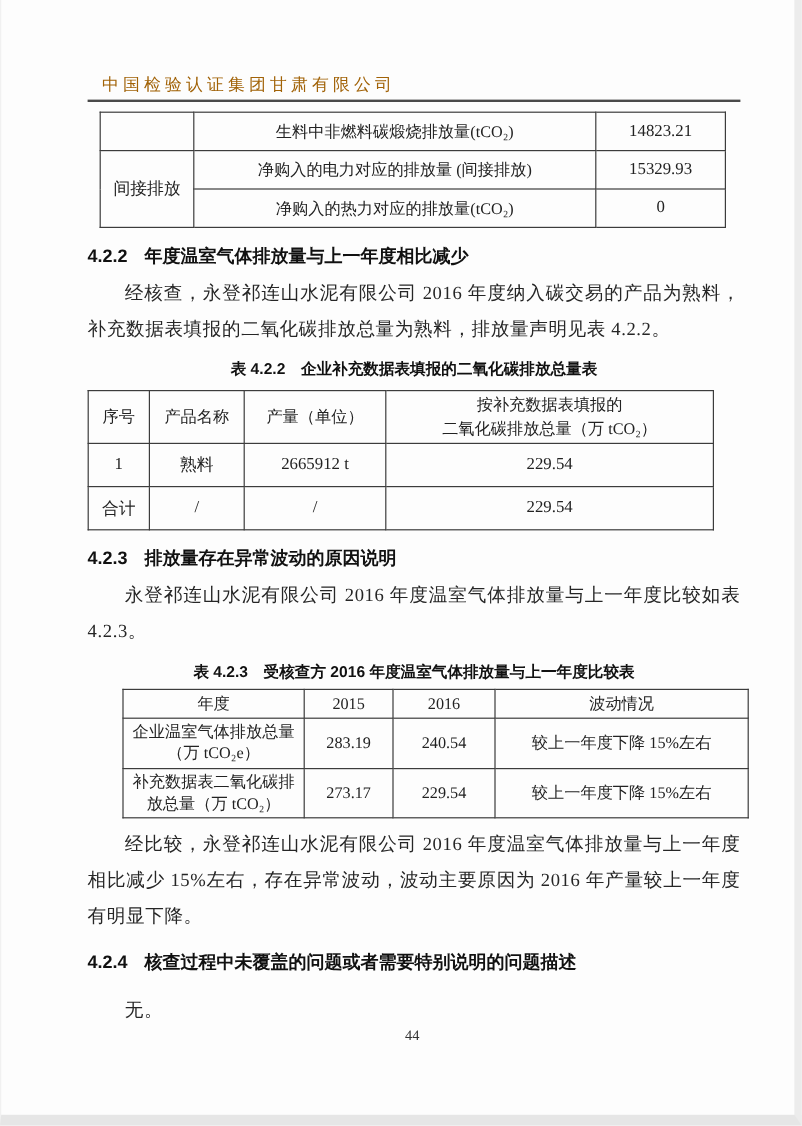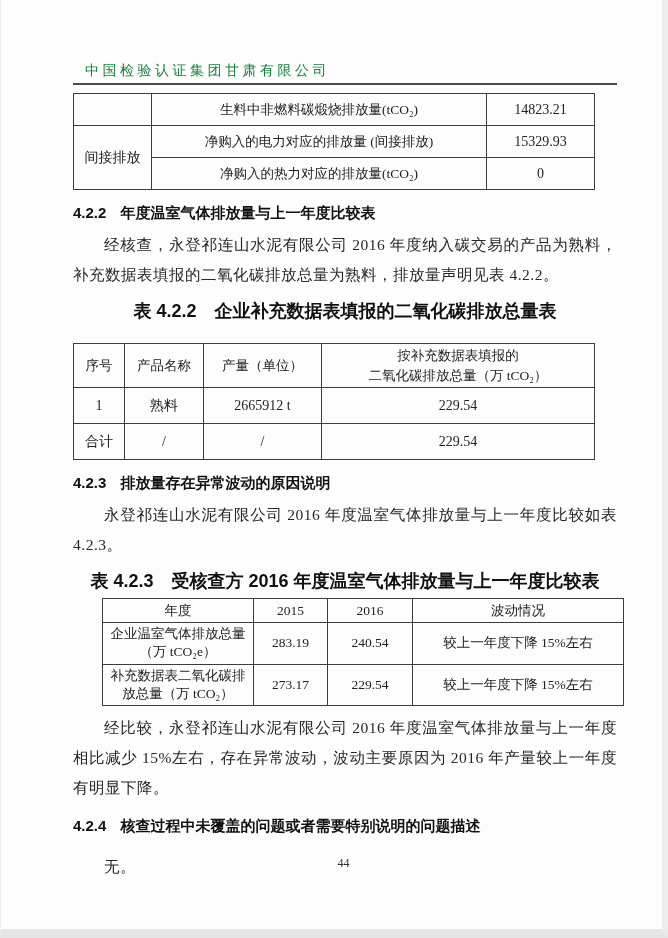--- a/index.html
+++ b/index.html
@@ -11,55 +11,55 @@
     border-right:6px solid #ececec;
     border-bottom:9px solid #e6e6e6;
     border-left:1px solid #f1f1f1;
     padding:53px 45px 0 72px;
     font-family:"Liberation Serif","DejaVu Serif",serif;
     color:#1c1c1c;
     overflow:hidden;
   }
   
   .hdr{display:flex;justify-content:space-between;align-items:flex-end;height:27px;}
-  .hdr-company{font-size:14px;letter-spacing:3.5px;padding-left:12px;color:#15803d;font-family:Liberation Mono, monospace;}
+  .hdr-company{font-size:14px;letter-spacing:3.5px;padding-left:12px;color:#a16207;font-family:Liberation Mono, monospace;}
   .hdr-report{
     font-size:13px;font-weight:bold;letter-spacing:1px;
     background:#e3e3e3;padding:4px 10px 3px 14px;color:#222;
     white-space:nowrap;
   }
   .hdr-rule{height:0;border-bottom:2px solid #4a4a4a;margin-top:3px;}
   
   table{border-collapse:collapse;table-layout:fixed;width:521px;font-size:14px;color:#222;}
   td,th{border:1px solid #3c3c3c;text-align:center;vertical-align:middle;padding:2px 4px;font-weight:normal;box-sizing:border-box;}
-  .tbl-top{margin-top:8px;}
+  .tbl-top{margin-top:8px;margin-left:10px;}
   .tbl-top td{height:32px;}
   .small-caps{font-size:13.5px;}
-  .t422{margin-top:20px;}
+  .t422{margin-top:8px;}
   .t422 .hrow td{height:44px;font-size:13.5px;line-height:1.45;}
   .t422 td{height:36px;}
   .t423{margin-top:4px;font-size:13.5px;margin-left:29px;}
   .t423 .hrow td{height:24px;}
   .t423 td{height:36px;line-height:1.35;}
   .hdr-cell-2line div{line-height:1.45;}
   
   .heading{
     display:flex;gap:14px;align-items:baseline;
     font-family:Liberation Sans, sans-serif;
     font-weight:bold;font-size:15px;color:#111;
     margin-top:14px;
   }
   .para{
     font-size:15.5px;line-height:30px;letter-spacing:0.5px;
     text-indent:2em;text-align:justify;
     margin:7px 0 0 0;color:#262626;
   }
   .caption{
     text-align:center;font-family:"Liberation Sans","DejaVu Sans",sans-serif;
-    font-weight:bold;font-size:18px;color:#111;margin:9px 0 5px 0;
+    font-weight:bold;font-size:13px;color:#111;margin:9px 0 5px 0;
   }
   .none-para{margin-top:16px;}
   .footer{
     position:absolute;left:0;bottom:58px;width:100%;
     text-align:center;font-size:12px;color:#333;margin-left:12px;
   }
 </style>
 </head>
 <body>
 
@@ -89,21 +89,21 @@
     </tr>
     <tr>
       <td class="small-caps">净购入的热力对应的排放量(tCO₂)</td>
       <td>0</td>
     </tr>
   </tbody>
     </table>
 
   <div class="heading">
     <span>4.2.2</span>
-    <span>年度温室气体排放量与上一年度比较表</span>
+    <span>年度温室气体排放量与上一年度相比减少</span>
   </div>
   <p class="para">经核查，永登祁连山水泥有限公司 2016 年度纳入碳交易的产品为熟料，补充数据表填报的二氧化碳排放总量为熟料，排放量声明见表 4.2.2。</p>
   <div class="caption">表 4.2.2　企业补充数据表填报的二氧化碳排放总量表</div>
 
   <table class="t422">
     <colgroup>
         <col style="width:51px">
         <col style="width:79px">
         <col style="width:118px">
         <col style="width:273px">

